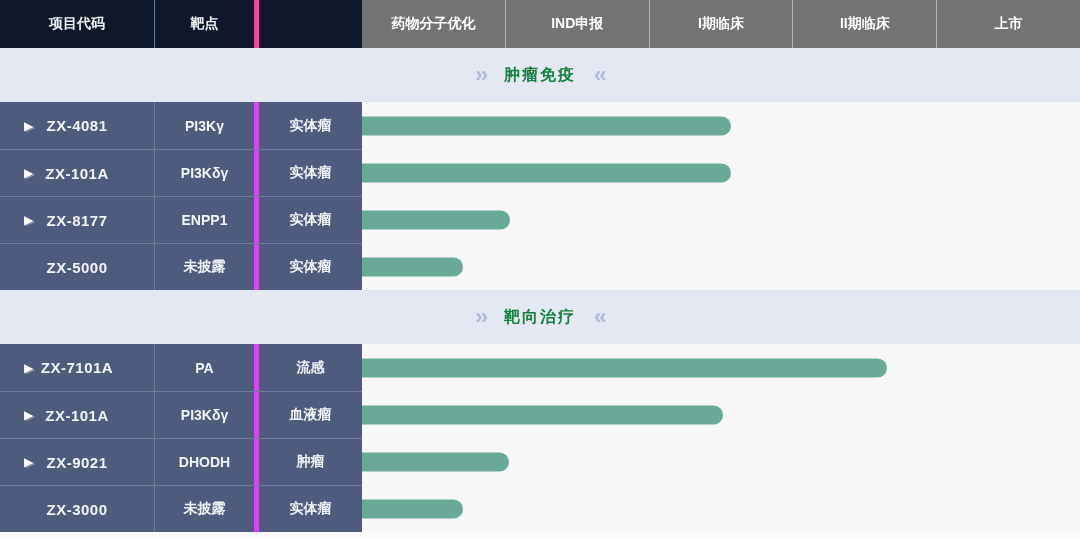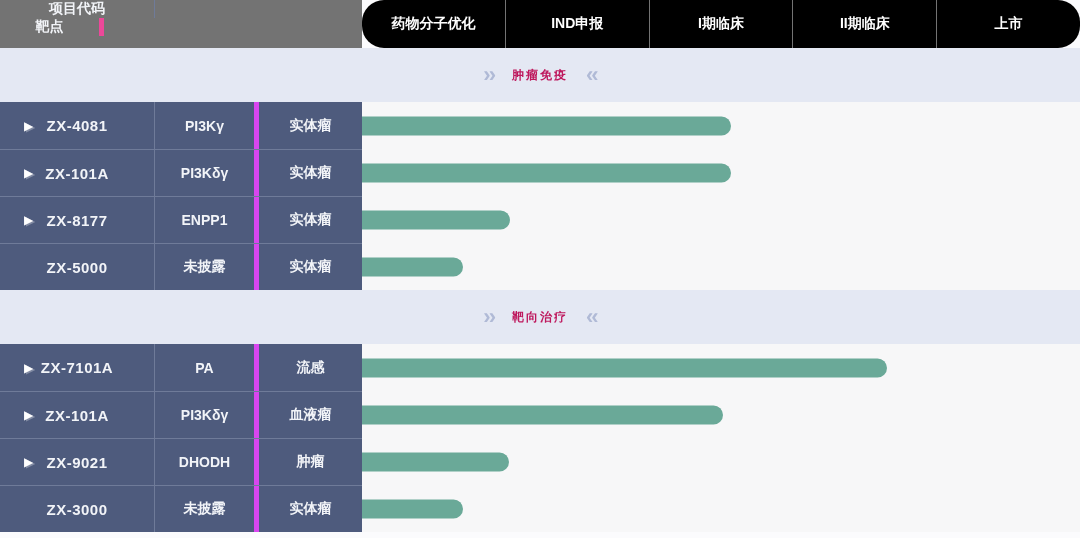--- a/index.html
+++ b/index.html
@@ -1,36 +1,36 @@
 <!DOCTYPE html>
 <html><head>
 <meta charset="utf-8">
 <style>
   html,body{margin:0;padding:0;background:#ffffff;}
   body{font-family:"Liberation Sans","DejaVu Sans",sans-serif;}
   .stage{width:1080px;height:538px;position:relative;overflow:hidden;background:#fbfbfd;}
 
   
   .hdr{display:flex;height:48px;width:1080px;}
-  .hdr-label{display:flex;width:362px;background:#737373;flex-direction:column;}
+  .hdr-label{display:flex;width:362px;background:#0f172a;}
   .hdr-cell{display:flex;align-items:center;justify-content:center;
             color:#f2f4f8;font-size:14px;font-weight:600;box-sizing:border-box;}
   .hl-0{width:155px;border-right:1px solid #6f7b99;}
   .hl-1{width:104px;border-right:5px solid #ec4899;}
   .hl-2{width:103px;}
-  .hdr-stages{display:flex;flex:1;background:#000000;border-radius:22px;}
+  .hdr-stages{display:flex;flex:1;background:#737373;}
   .hdr-stage{flex:1;display:flex;align-items:center;justify-content:center;
              color:#ffffff;font-size:14px;font-weight:600;box-sizing:border-box;
              border-right:1px solid rgba(255,255,255,0.45);}
   .hdr-stage:last-child{border-right:none;font-family:Liberation Serif, serif;}
 
   
   .band{height:54px;width:1080px;background:#e4e8f3;display:flex;
         align-items:center;justify-content:center;gap:18px;}
-  .band-title{color:#be185d;font-size:12px;font-weight:700;letter-spacing:2px;}
+  .band-title{color:#15803d;font-size:16px;font-weight:700;letter-spacing:2px;}
   .chev{color:#b0bad6;font-size:22px;font-weight:700;letter-spacing:-2px;line-height:1;}
 
   
   .row{display:flex;height:47px;width:1080px;}
   .labels{display:flex;width:362px;background:#4e5b7d;box-sizing:border-box;}
   .row + .row .labels{border-top:1px solid #6f7b99;}
   .cell{display:flex;align-items:center;justify-content:center;color:#f2f4f8;
         font-size:14px;font-weight:600;box-sizing:border-box;position:relative;}
   .c-code{width:155px;border-right:1px solid #6f7b99;font-size:15px;letter-spacing:0.5px;}
   .c-target{width:104px;border-right:5px solid #d946ef;}

